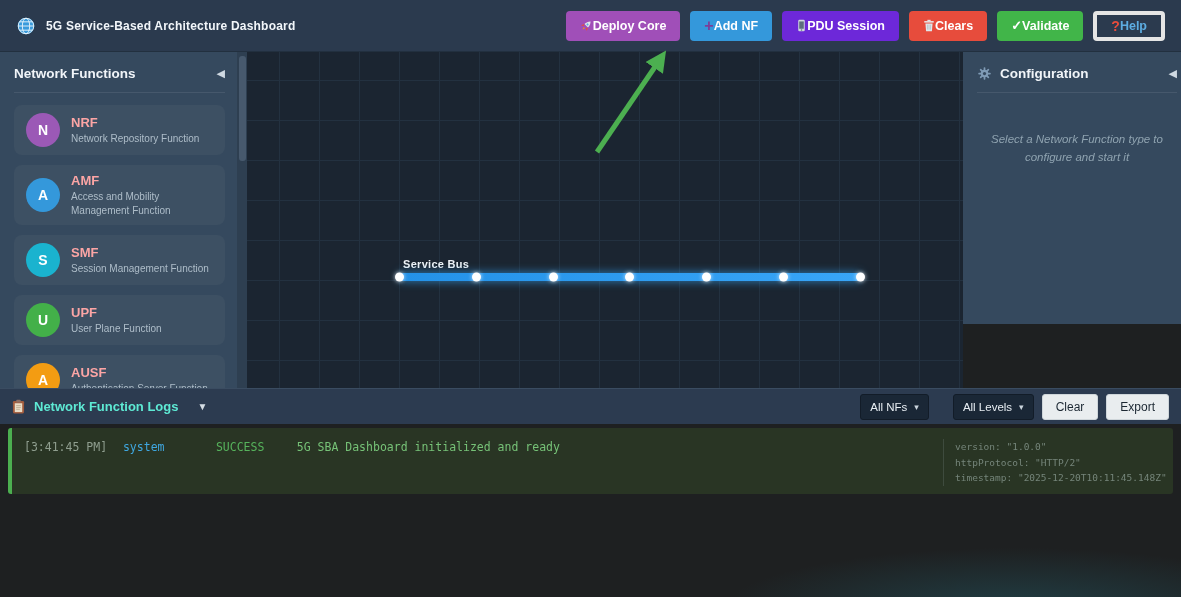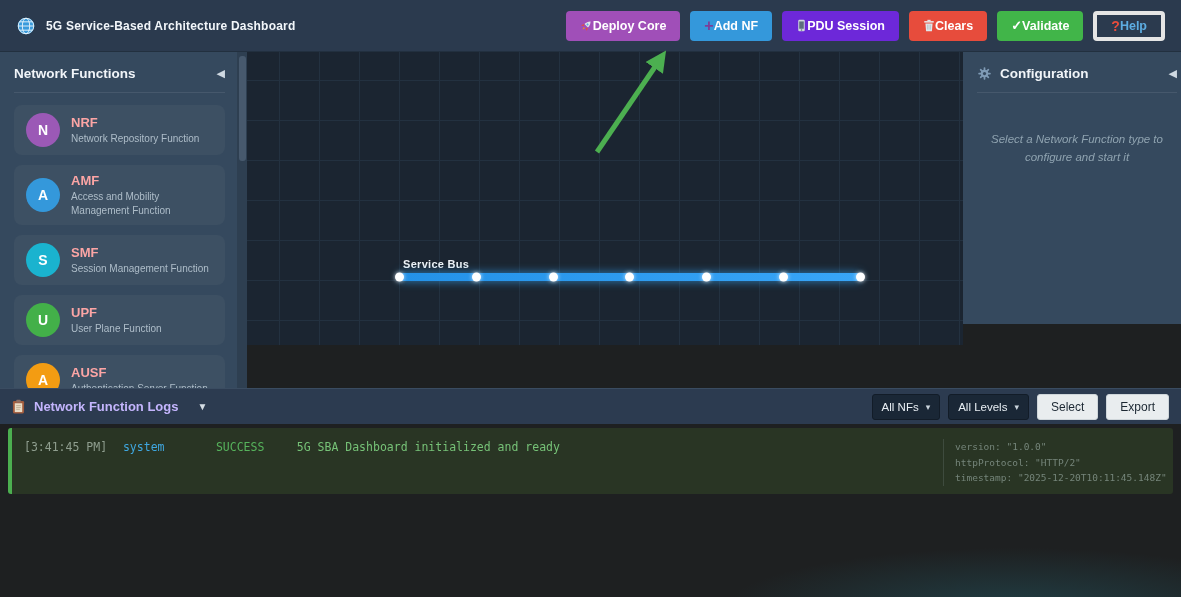--- a/index.html
+++ b/index.html
@@ -40,21 +40,21 @@
               align-items:center; justify-content:center; color:#fff; font-size:14px; font-weight:bold; }
   .nf-badge.c0 { background:#9b59b6; } .nf-badge.c1 { background:#3498db; }
   .nf-badge.c2 { background:#1ab3cf; } .nf-badge.c3 { background:#43b049; }
   .nf-badge.c4 { background:#f39c12; }
   .nf-name { font-size:13px; font-weight:bold; color:#fca5a5; margin-bottom:2px; }
   .nf-desc { font-size:10px; color:#aebdc9; line-height:1.35; }
   .side-scroll { position:absolute; left:237px; top:52px; width:10px; height:336px; background:#2e3f51; }
   .side-thumb { position:absolute; left:1.5px; top:4px; width:7px; height:105px; background:#47596d; border-radius:3px; cursor:pointer; }
 
   
-  .canvas { position:absolute; left:247px; top:52px; width:716px; height:293px; background:#1b2531;
+  .canvas { position:absolute; left:247px; top:52px; width:716px; height:336px; background:#1b2531;
             background-image:linear-gradient(#233140 1px, transparent 1px),
                              linear-gradient(90deg, #233140 1px, transparent 1px);
             background-size:40px 40px; background-position:-8px -12px; }
   .bus-label { position:absolute; left:156px; top:206px; color:#f0f4f8; font-size:11px; font-weight:bold; letter-spacing:.3px; }
   .service-bus { position:absolute; left:152px; top:221px; width:462px; height:8px; border-radius:4px;
                  background:linear-gradient(90deg,#2492e8,#38a5f7);
                  box-shadow:0 0 10px rgba(52,152,219,.85); }
   .bus-dots { position:absolute; left:-4px; right:-4px; top:50%; transform:translateY(-50%);
               display:flex; justify-content:space-between; }
   .bus-dot { width:9px; height:9px; border-radius:50%; background:#ffffff; box-shadow:0 0 4px rgba(255,255,255,.8); }
@@ -66,25 +66,25 @@
                  font-size:11.5px; color:#8fa3b0; line-height:1.55; }
 
   
   .arrow-overlay { position:absolute; left:0; top:0; width:1181px; height:597px; pointer-events:none; z-index:10; }
 
   
   .log-header { position:absolute; left:0; top:388px; width:100%; height:36px; background:#2c3b50;
                 display:flex; align-items:center; justify-content:space-between; padding:0 12px;
                 border-top:1px solid #3a4c61; }
   .log-title-wrap { display:flex; align-items:center; gap:9px; }
-  .log-title { font-size:13px; font-weight:bold; color:#c4b5fd; }
+  .log-title { font-size:13px; font-weight:bold; color:#5eead4; }
   .log-toggle { color:#d5dde4; font-size:10px; margin-left:10px; cursor:pointer; }
   .log-controls { display:flex; align-items:center; gap:8px; }
   .log-select { display:flex; align-items:center; gap:7px; background:#1a2736; border:1px solid #121c28;
-                color:#e8eef3; font-size:11.5px; border-radius:3px; height:26px; padding:0 9px; cursor:pointer; }
+                color:#e8eef3; font-size:11.5px; border-radius:3px; height:26px; padding:0 9px; cursor:pointer;margin-left:16px; }
   .log-select .chev { font-size:9px; color:#cbd5dd; }
   .log-btn { background:#e9edef; color:#1c2833; border:1px solid #cfd6da; border-radius:3px; height:26px;
              padding:0 13px; font-size:12px; font-family:"Liberation Sans", sans-serif; cursor:pointer; }
 
   .log-body { position:absolute; left:0; top:424px; width:100%; height:173px; background:#1e2021; overflow:hidden; }
   .log-body::after { content:""; position:absolute; left:0; top:0; right:0; bottom:0; pointer-events:none;
                      background:radial-gradient(ellipse 420px 90px at 86% 108%, rgba(36,92,104,.5), transparent 70%); }
   .log-entry { margin:4px 8px 0 8px; height:66px; background:#293524; border-left:4px solid #4caf50;
                border-radius:3px; display:flex; align-items:flex-start; padding:11px 12px;
                font-family:"DejaVu Sans Mono", monospace; }
@@ -262,21 +262,21 @@
     </div>
     <div class="log-controls">
       <div class="log-select">
         <span>All NFs</span>
         <span class="chev">▾</span>
       </div>
       <div class="log-select">
         <span>All Levels</span>
         <span class="chev">▾</span>
       </div>
-      <button class="log-btn">Select</button>
+      <button class="log-btn">Clear</button>
       <button class="log-btn">Export</button>
     </div>
   </div>
 
   <div class="log-body">
     <div class="log-entry">
       <div class="le-main">
         <span class="le-time">[3:41:45 PM]</span>
         <span class="le-source">system</span>
         <span class="le-level">SUCCESS</span>

